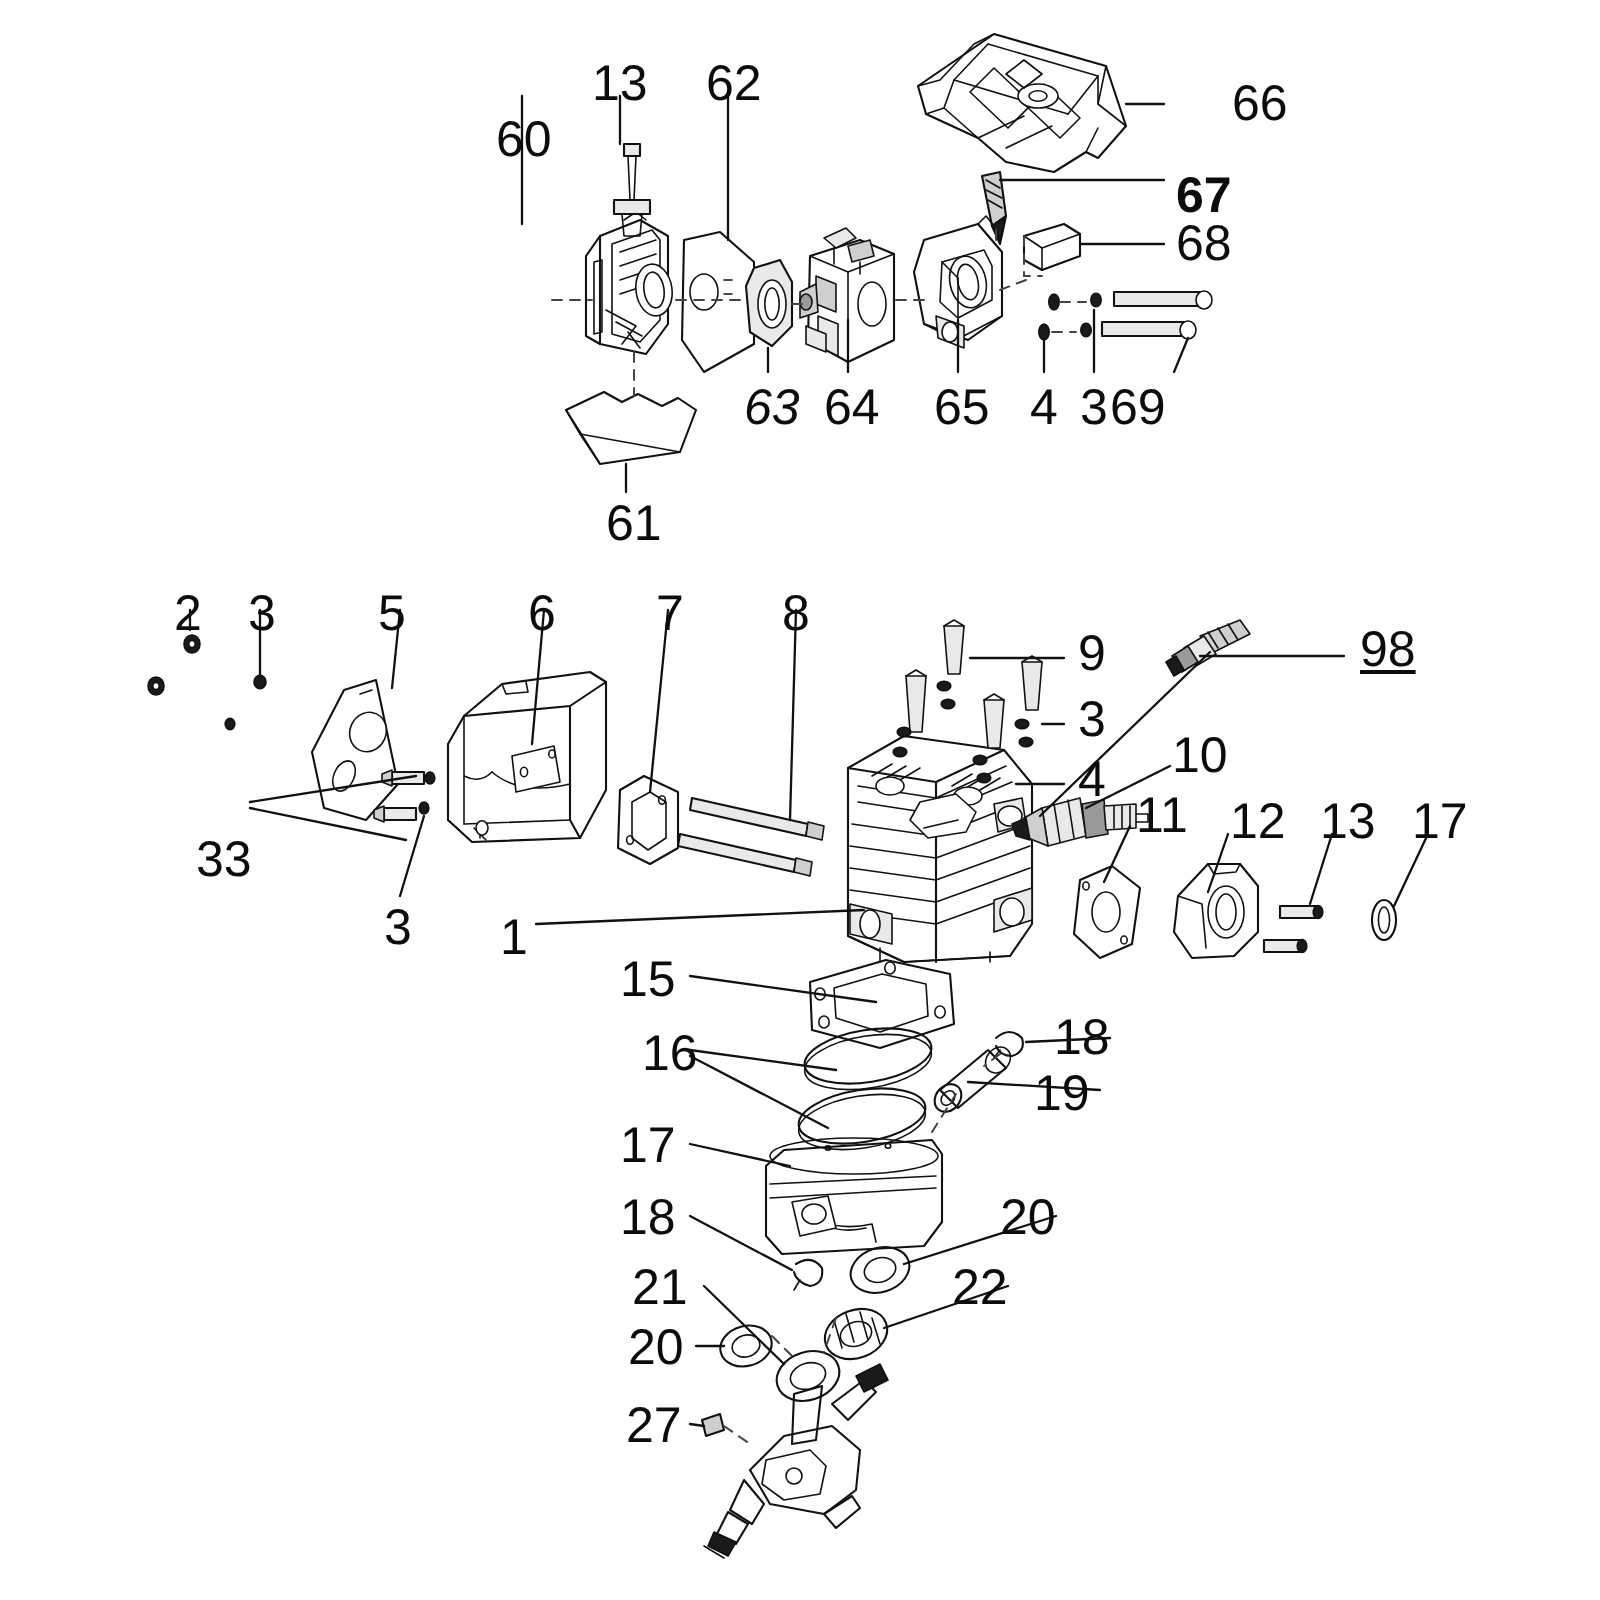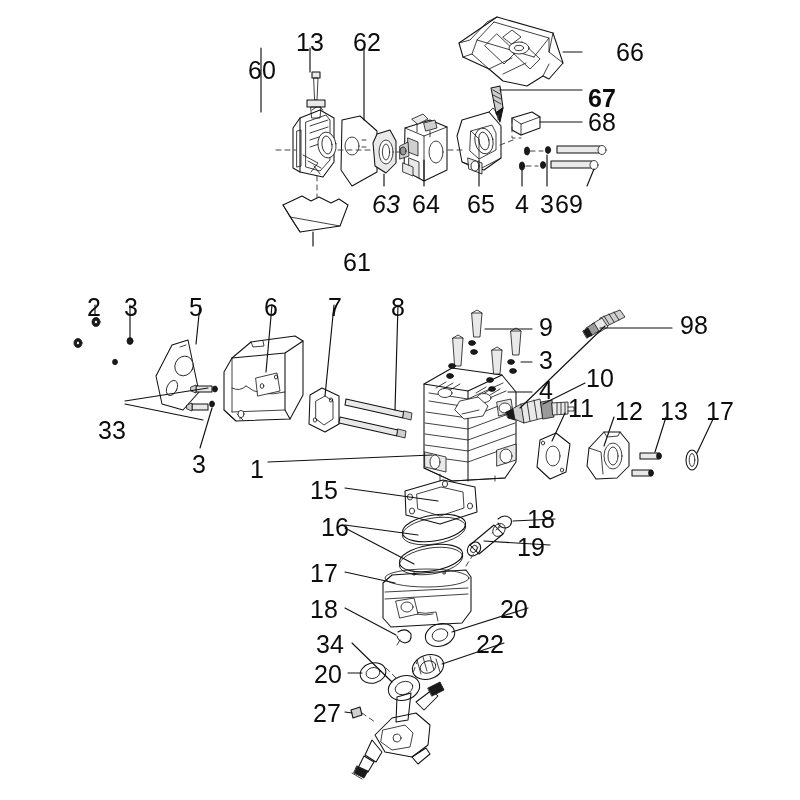--- a/index.html
+++ b/index.html
@@ -472,46 +472,46 @@
   <div class="callout" style="left:353px; top:30px;">62</div>
   <div class="callout" style="left:616px; top:40px;">66</div>
   <div class="callout" style="left:588px; top:86px;font-weight:bold;">67</div>
   <div class="callout" style="left:588px; top:110px;">68</div>
   <div class="callout" style="left:372px; top:192px;font-style:italic;">63</div>
   <div class="callout" style="left:412px; top:192px;">64</div>
   <div class="callout" style="left:467px; top:192px;">65</div>
   <div class="callout" style="left:515px; top:192px;">4</div>
   <div class="callout" style="left:540px; top:192px;">3</div>
   <div class="callout" style="left:555px; top:192px;">69</div>
-  <div class="callout" style="left:303px; top:250px;margin-left:40px;">61</div>
+  <div class="callout" style="left:303px; top:250px;">61</div>
 
   <div class="callout" style="left:87px; top:295px;">2</div>
   <div class="callout" style="left:124px; top:295px;">3</div>
   <div class="callout" style="left:189px; top:295px;">5</div>
   <div class="callout" style="left:264px; top:295px;">6</div>
   <div class="callout" style="left:328px; top:295px;">7</div>
   <div class="callout" style="left:391px; top:295px;">8</div>
   <div class="callout" style="left:539px; top:315px;">9</div>
-  <div class="callout" style="left:680px; top:313px;">98</div>
+  <div class="callout" style="left:680px; top:313px;text-decoration:underline;">98</div>
   <div class="callout" style="left:539px; top:348px;">3</div>
   <div class="callout" style="left:539px; top:378px;">4</div>
   <div class="callout" style="left:586px; top:366px;">10</div>
   <div class="callout" style="left:98px; top:390px;margin-top:28px;">33</div>
   <div class="callout" style="left:568px; top:396px;">11</div>
   <div class="callout" style="left:615px; top:399px;">12</div>
   <div class="callout" style="left:660px; top:399px;">13</div>
   <div class="callout" style="left:706px; top:399px;">17</div>
   <div class="callout" style="left:192px; top:452px;">3</div>
   <div class="callout" style="left:250px; top:457px;">1</div>
 
   <div class="callout" style="left:310px; top:478px;">15</div>
   <div class="callout" style="left:321px; top:515px;">16</div>
   <div class="callout" style="left:527px; top:507px;">18</div>
   <div class="callout" style="left:517px; top:535px;">19</div>
   <div class="callout" style="left:310px; top:561px;">17</div>
   <div class="callout" style="left:310px; top:597px;">18</div>
   <div class="callout" style="left:500px; top:597px;">20</div>
-  <div class="callout" style="left:316px; top:632px;">34</div>
+  <div class="callout" style="left:316px; top:632px;">21</div>
   <div class="callout" style="left:476px; top:632px;">22</div>
   <div class="callout" style="left:314px; top:662px;">20</div>
   <div class="callout" style="left:313px; top:701px;">27</div>
 
 </div>
 
 </body></html>

